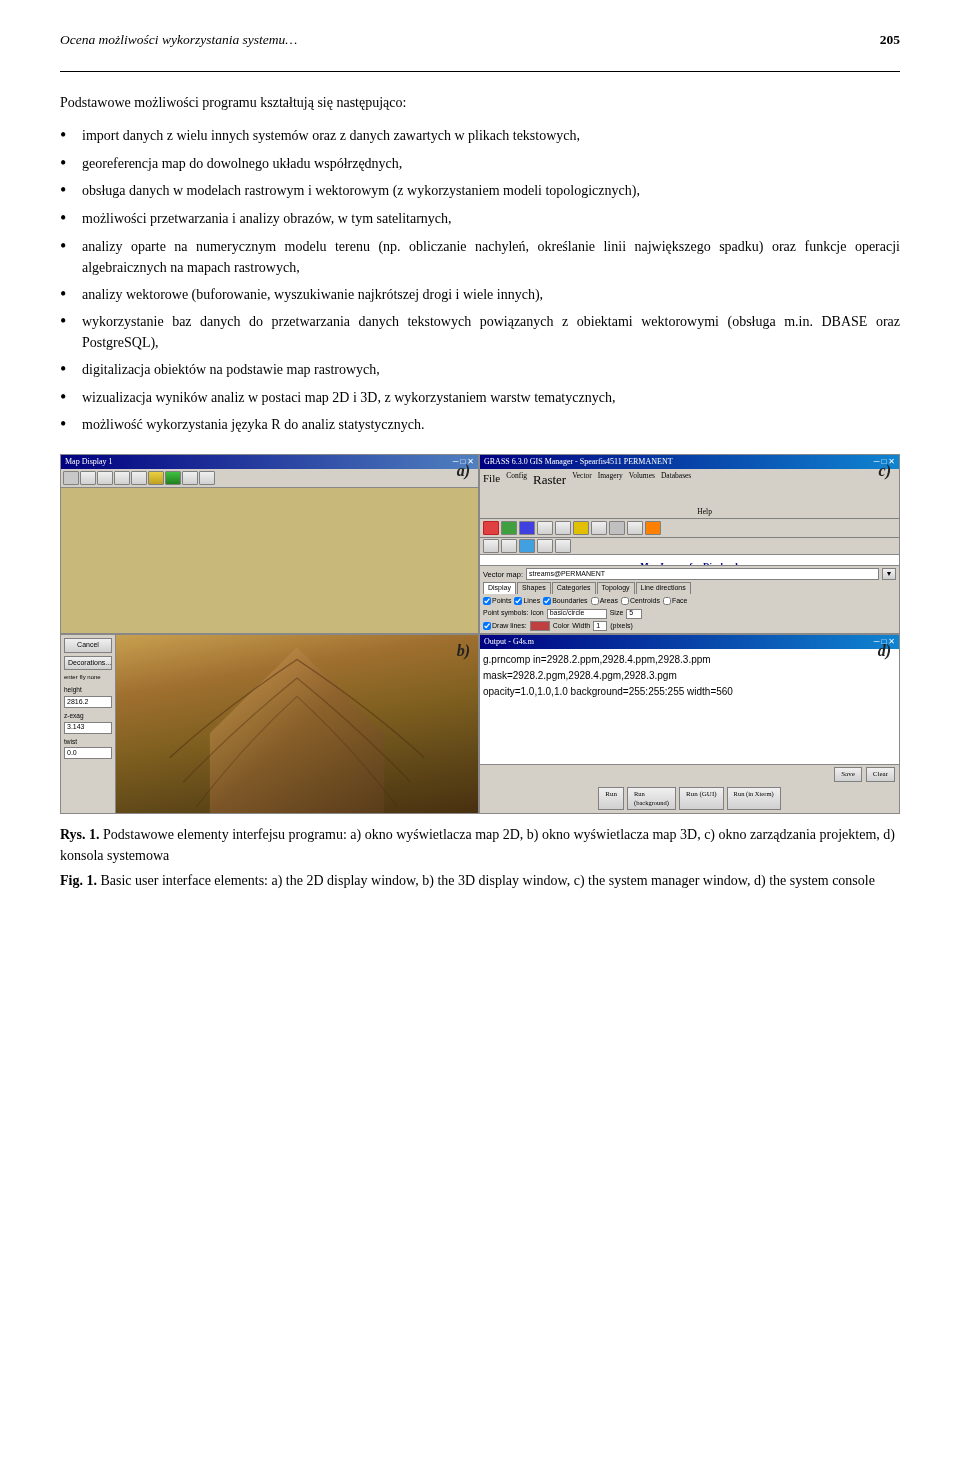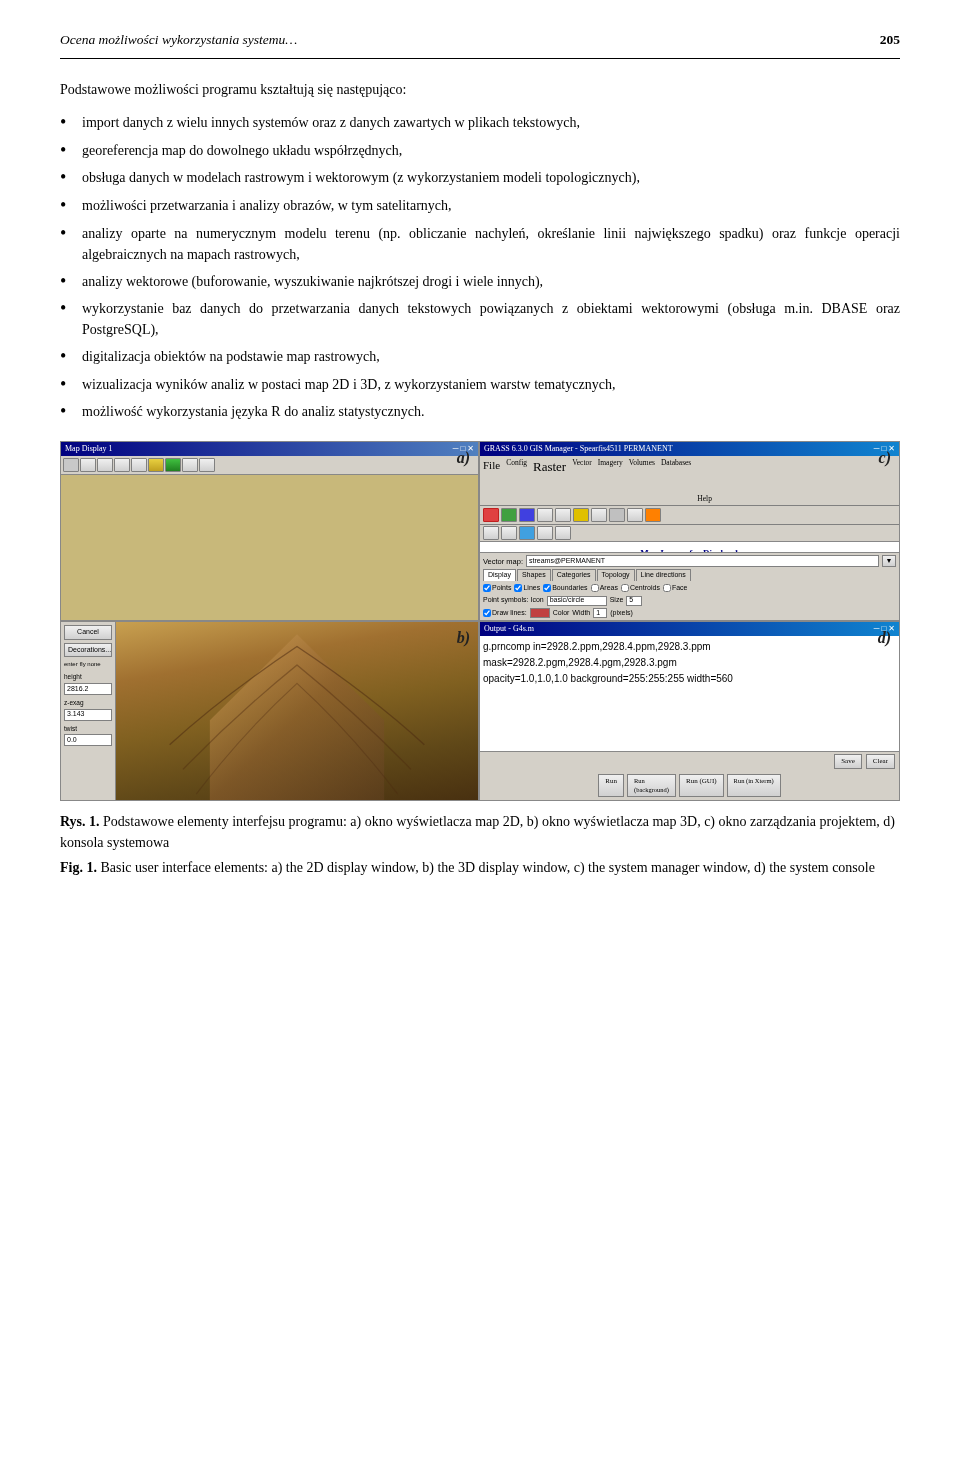--- a/index.html
+++ b/index.html
@@ -17,21 +17,21 @@
       width: 960px;
       min-height: 1472px;
       padding: 30px 60px 30px 60px;
       position: relative;
     }
     .header-bar {
       display: flex;
       justify-content: space-between;
       align-items: flex-end;
       border-bottom: 1px solid #000;
-      padding-bottom: 8px;
+      padding-bottom: 21px;
       margin-bottom: 20px;
     }
     .header-title {
       font-size: 13.5px;
       font-style: italic;
     }
     .header-page {
       font-size: 13.5px;
       font-weight: bold;
     }

